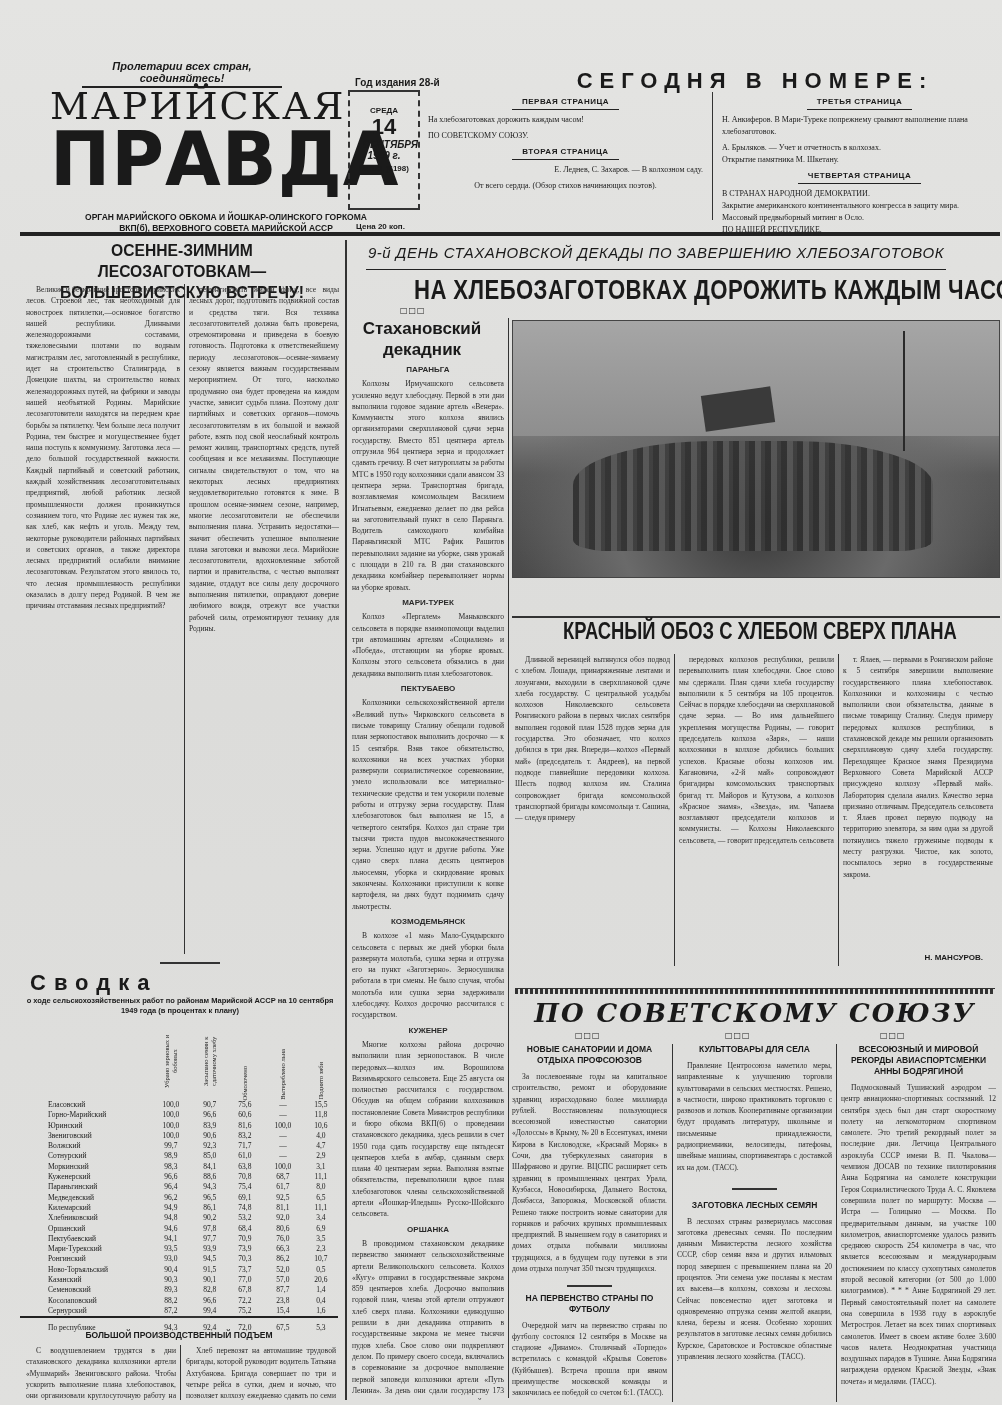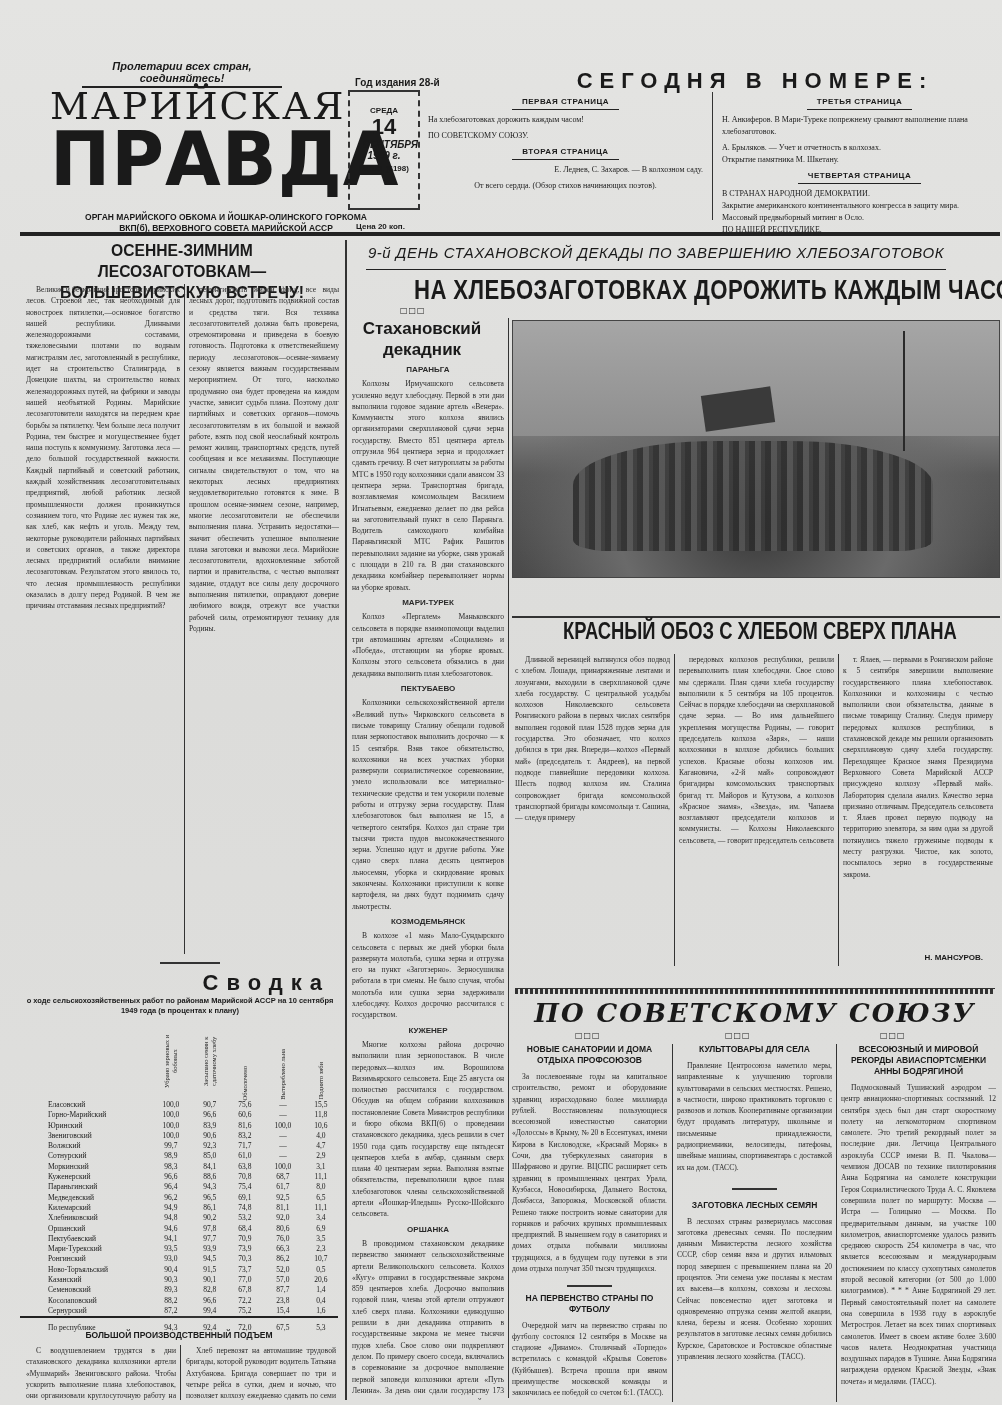--- a/index.html
+++ b/index.html
@@ -51,21 +51,21 @@
   .photo .crowd { position: absolute; left: 60px; top: 120px; width: 360px; height: 110px; background: repeating-linear-gradient(90deg, #2c2c2c 0 6px, #555 6px 12px, #3a3a3a 12px 16px); opacity: 0.85; border-radius: 40% 40% 10% 10%; }
   .photo .banner { position: absolute; left: 190px; top: 70px; width: 70px; height: 36px; background: #3a3a3a; transform: rotate(-8deg); }
   .photo .pole { position: absolute; left: 390px; top: 10px; width: 2px; height: 120px; background: #2a2a2a; }
   .caption { left: 520px; top: 584px; width: 470px; font-size: 7.5px; line-height: 11px; }
   .caption .credit { text-align: right; padding-right: 40px; }
   .krasny { left: 515px; top: 618px; width: 480px; text-align: center; font-family: "Liberation Sans", sans-serif; font-weight: bold; font-size: 23px; transform: scaleX(0.8); white-space: nowrap; }
   .signature { font-family: "Liberation Sans", sans-serif; font-weight: bold; font-size: 8px; text-align: right; }
   .wavy { height: 6px; background: repeating-linear-gradient(90deg, #333 0 3px, transparent 3px 5px); border-top: 1px solid #333; }
   .pss { left: 520px; top: 998px; width: 470px; text-align: center; font-family: "DejaVu Serif", serif; font-style: italic; font-weight: bold; font-size: 26px; letter-spacing: 2px; }
   .sub-head { font-family: "Liberation Sans", sans-serif; font-weight: bold; font-size: 8.5px; text-align: center; line-height: 11px; margin-bottom: 5px; }
-  .svodka-title { left: 30px; top: 970px; width: 300px; text-align: right; font-family: "Liberation Sans", sans-serif; font-weight: bold; font-size: 22px; letter-spacing: 8px; }
+  .svodka-title { left: 30px; top: 970px; width: 300px; text-align: left; font-family: "Liberation Sans", sans-serif; font-weight: bold; font-size: 22px; letter-spacing: 8px; }
   .svodka-sub { left: 20px; top: 996px; width: 320px; text-align: center; font-size: 7.5px; line-height: 10px; font-family: "Liberation Sans", sans-serif; font-weight: bold; }
   table.sv { position: absolute; left: 20px; top: 1020px; width: 318px; border-collapse: collapse; font-size: 7.5px; font-family: "Liberation Serif", serif; }
   table.sv th { height: 80px; vertical-align: bottom; font-weight: normal; font-size: 6.5px; padding: 0 1px; }
   table.sv th div { writing-mode: vertical-rl; transform: rotate(180deg); margin: 0 auto; line-height: 8px; max-height: 78px; }
   table.sv td { height: 10.3px; line-height: 10.3px; padding: 0 2px; white-space: nowrap; }
   table.sv td.num { text-align: center; }
   table.sv td.name { padding-left: 28px; width: 130px; }
   table.sv tr.total td { border-top: 2px solid #222; height: 20px; }
   .bolshoy { left: 20px; top: 1330px; width: 318px; text-align: center; font-family: "Liberation Sans", sans-serif; font-weight: bold; font-size: 8.5px; }
 </style>

